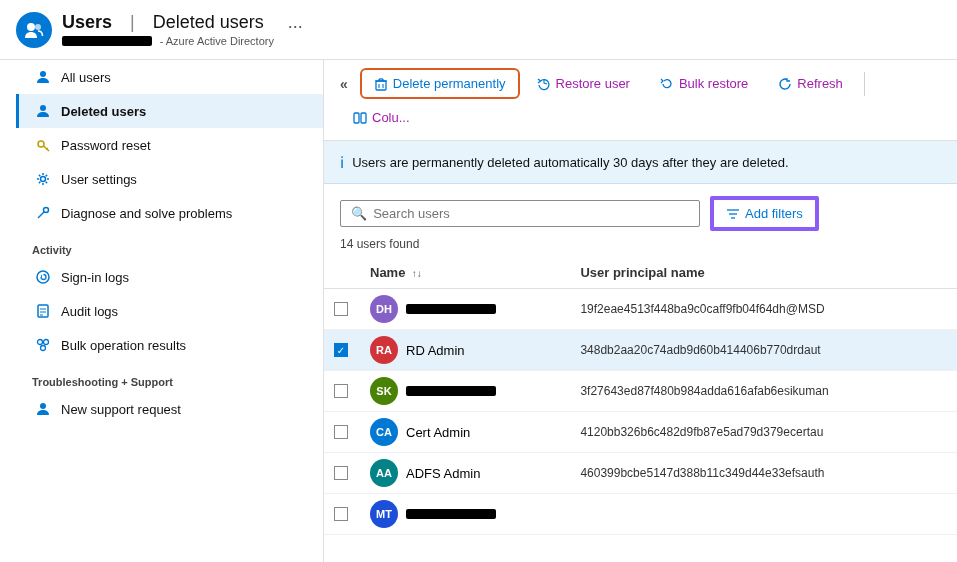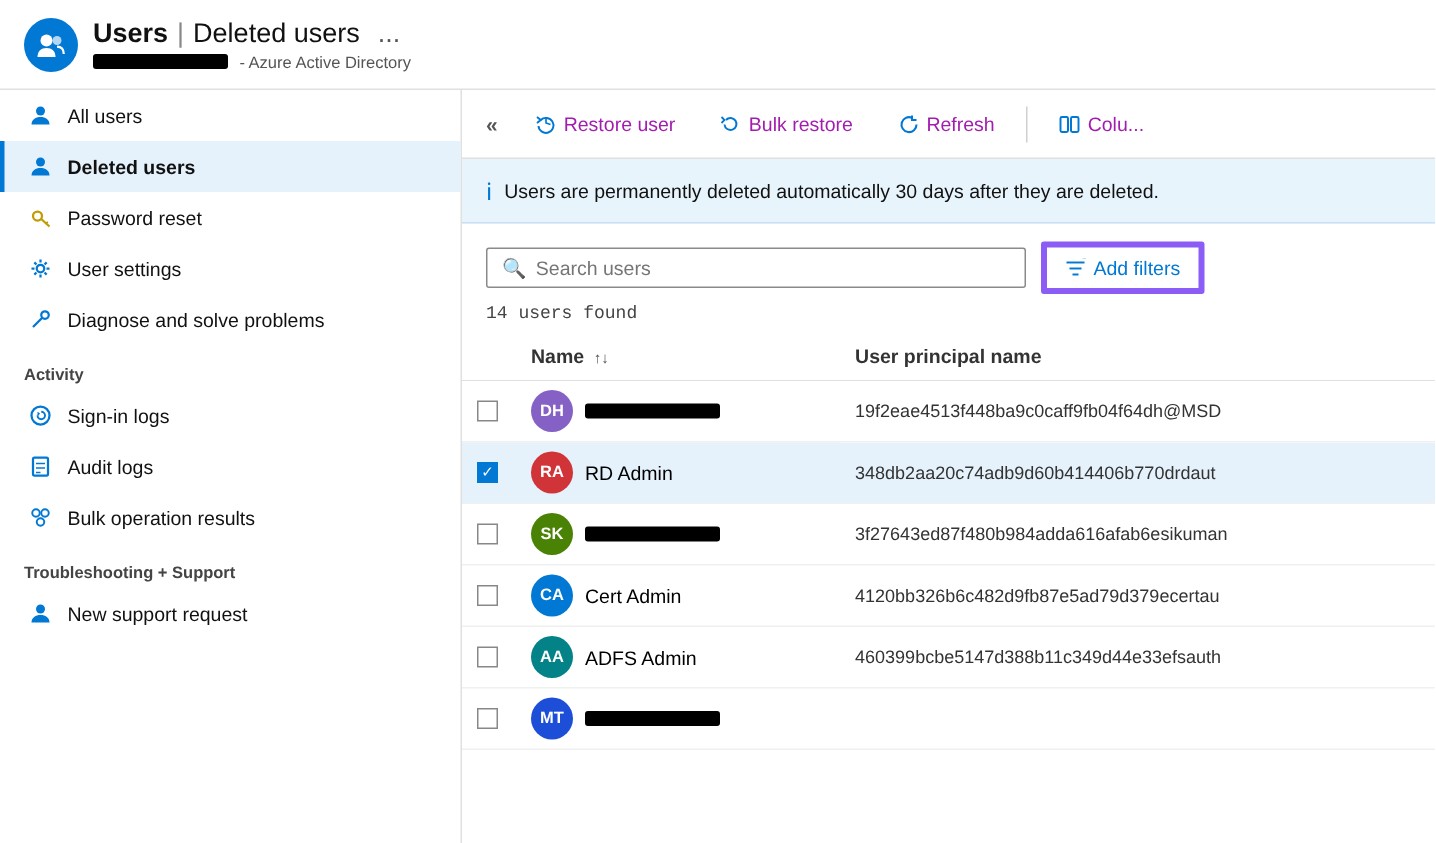--- a/index.html
+++ b/index.html
@@ -8,33 +8,33 @@
     .top-header {
       display: flex; align-items: center; padding: 8px 16px; border-bottom: 1px solid #e0e0e0;
       min-height: 60px;
     }
     .top-header-icon {
       width: 36px; height: 36px; background: #0078d4; border-radius: 50%;
       display: flex; align-items: center; justify-content: center; margin-right: 10px; flex-shrink: 0;
     }
     .top-header-icon svg { fill: white; }
     .top-header-titles { display: flex; flex-direction: column; }
-    .top-header-main { display: flex; align-items: center; gap: 6px; text-align: right; }
+    .top-header-main { display: flex; align-items: center; gap: 18px; text-align: right; }
     .top-header-main-text { font-size: 18px; font-weight: 600; color: #111; }
     .top-header-main-sep { font-size: 18px; color: #888; }
     .top-header-main-sub { font-size: 18px; font-weight: 300; color: #111; }
     .top-header-dots { color: #555; font-size: 18px; margin-left: 6px; cursor: pointer; }
     .breadcrumb-blacked { display: inline-block; background: #000; height: 10px; width: 90px; border-radius: 2px; vertical-align: middle; }
 
     .content-area { display: flex; flex: 1; overflow: hidden; }
 
     
     .sidebar {
       width: 308px; min-width: 308px; border-right: 1px solid #e0e0e0;
-      display: flex; flex-direction: column; overflow-y: auto; padding-bottom: 28px;
+      display: flex; flex-direction: column; overflow-y: auto; padding-bottom: 28px; margin-left: 16px;
     }
     .sidebar-section-label {
       font-size: 11px; font-weight: 600; color: #444; padding: 14px 16px 4px 16px; text-transform: none;
     }
     .sidebar-item {
       display: flex; align-items: center; padding: 9px 16px; cursor: pointer; gap: 10px;
       color: #111; border-left: 3px solid transparent;
     }
     .sidebar-item.active { background: #e6f2fb; border-left: 3px solid #0078d4; font-weight: 600; }
     .sidebar-item-icon { width: 16px; height: 16px; display: flex; align-items: center; justify-content: center; flex-shrink: 0; }
@@ -77,21 +77,21 @@
     }
     .search-box input {
       border: none; outline: none; font-size: 13px; flex: 1; color: #555;
     }
     .search-icon-el { color: #555; font-size: 13px; }
     .add-filters-btn {
       display: flex; align-items: center; gap: 5px; padding: 6px 12px;
       border: 4px solid #8b5cf6; background: #fff; cursor: pointer;
       color: #0078d4; font-size: 13px; border-radius: 2px;
     }
-    .users-found { font-size: 12px; color: #444; padding: 0 16px 6px 16px; font-family: Liberation Mono, monospace; }
+    .users-found { font-size: 12px; color: #444; padding: 0 16px 6px 16px; }
 
     
     .users-table { flex: 1; overflow-y: auto; }
     table { width: 100%; border-collapse: collapse; }
     thead th {
       text-align: left; padding: 8px 10px; font-weight: 600; font-size: 12px;
       color: #333; border-bottom: 1px solid #e0e0e0; background: #fff; position: sticky; top: 0;
     }
     thead th .sort-icon { font-size: 10px; color: #555; margin-left: 3px; }
     tbody tr { border-bottom: 1px solid #f0f0f0; }
@@ -231,20 +231,32 @@
           </svg>
       </div>
       <span class="sidebar-item-label">New support request</span>
     </div>
   </div>
 
   <div class="main-content">
 
     <div class="toolbar">
       <span class="toolbar-collapse">«</span>
+      <button class="toolbar-btn outlined">
+        <svg width="14" height="14" viewBox="0 0 14 14">
+            <rect x="2" y="4" width="10" height="9" rx="1" fill="none" stroke="#0078d4" stroke-width="1.3"></rect>
+            <line x1="1" y1="4" x2="13" y2="4" stroke="#0078d4" stroke-width="1.3"></line>
+            <line x1="5" y1="4" x2="5" y2="2" stroke="#0078d4" stroke-width="1.3"></line>
+            <line x1="9" y1="4" x2="9" y2="2" stroke="#0078d4" stroke-width="1.3"></line>
+            <line x1="5" y1="2" x2="9" y2="2" stroke="#0078d4" stroke-width="1.3"></line>
+            <line x1="5" y1="7" x2="5" y2="11" stroke="#0078d4" stroke-width="1.1"></line>
+            <line x1="9" y1="7" x2="9" y2="11" stroke="#0078d4" stroke-width="1.1"></line>
+          </svg>
+        <span>Delete permanently</span>
+      </button>
       <button class="toolbar-btn">
         <svg width="14" height="14" viewBox="0 0 14 14">
             <path d="M2 8A5 5 0 1 0 3.5 4" fill="none" stroke="#0078d4" stroke-width="1.3"></path>
             <path d="M7 2v4l3 1" fill="none" stroke="#0078d4" stroke-width="1.1"></path>
             <path d="M1 2l2.5 2L1 6" fill="none" stroke="#0078d4" stroke-width="1.3"></path>
           </svg>
         <span>Restore user</span>
       </button>
       <button class="toolbar-btn">
         <svg width="14" height="14" viewBox="0 0 14 14">

